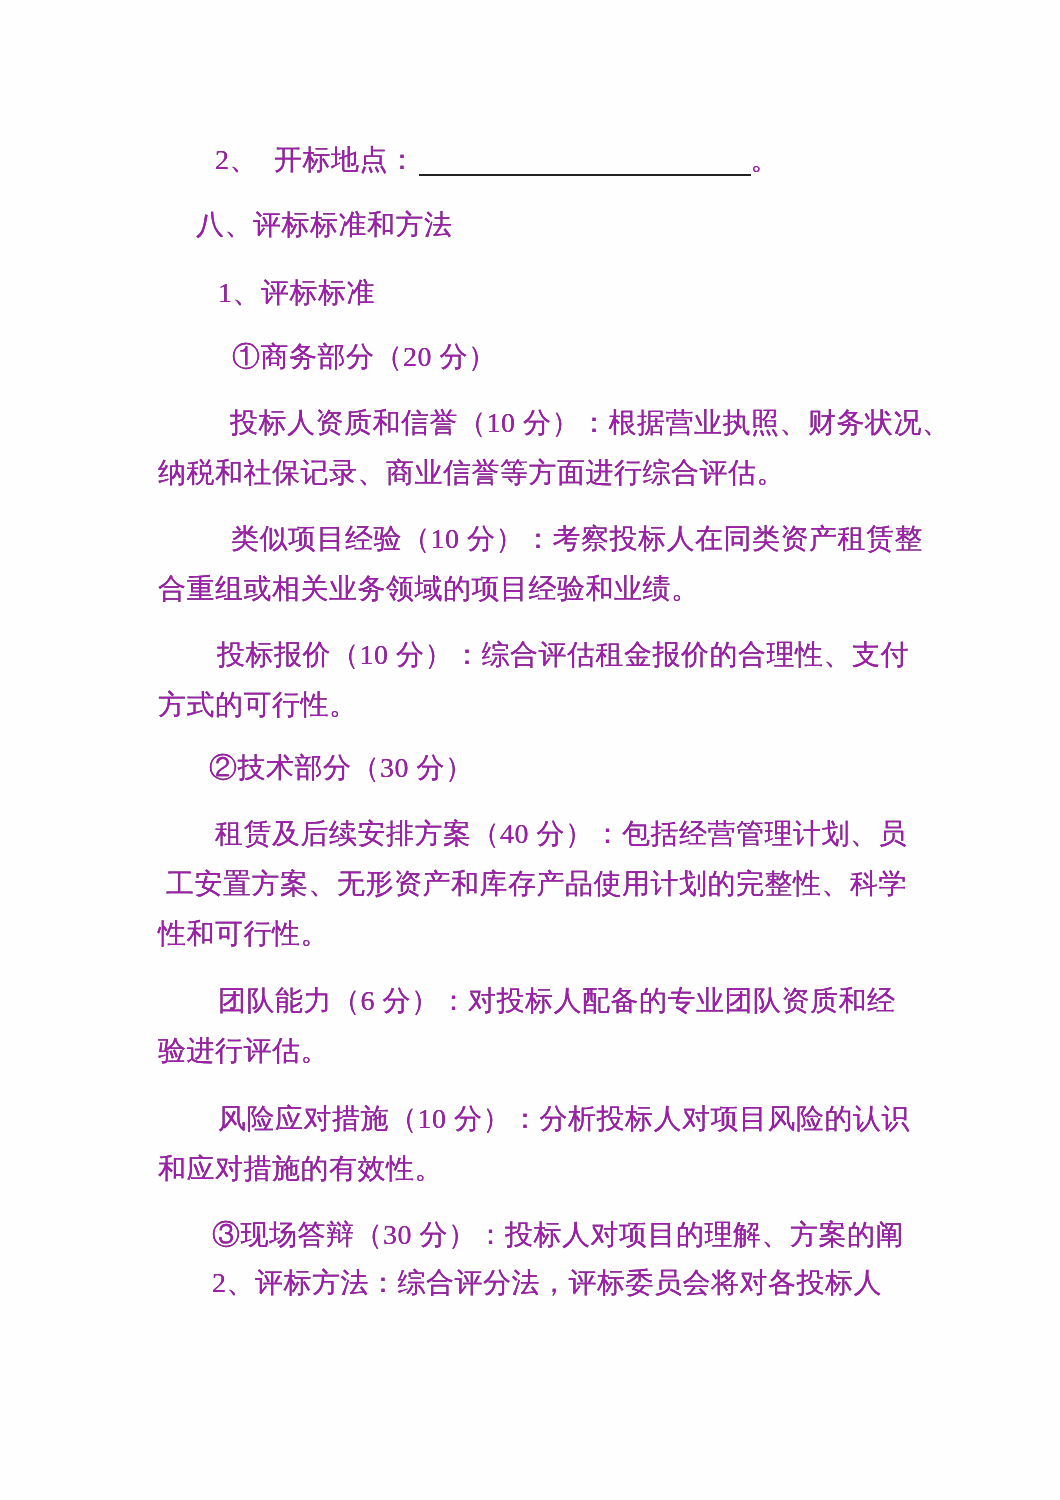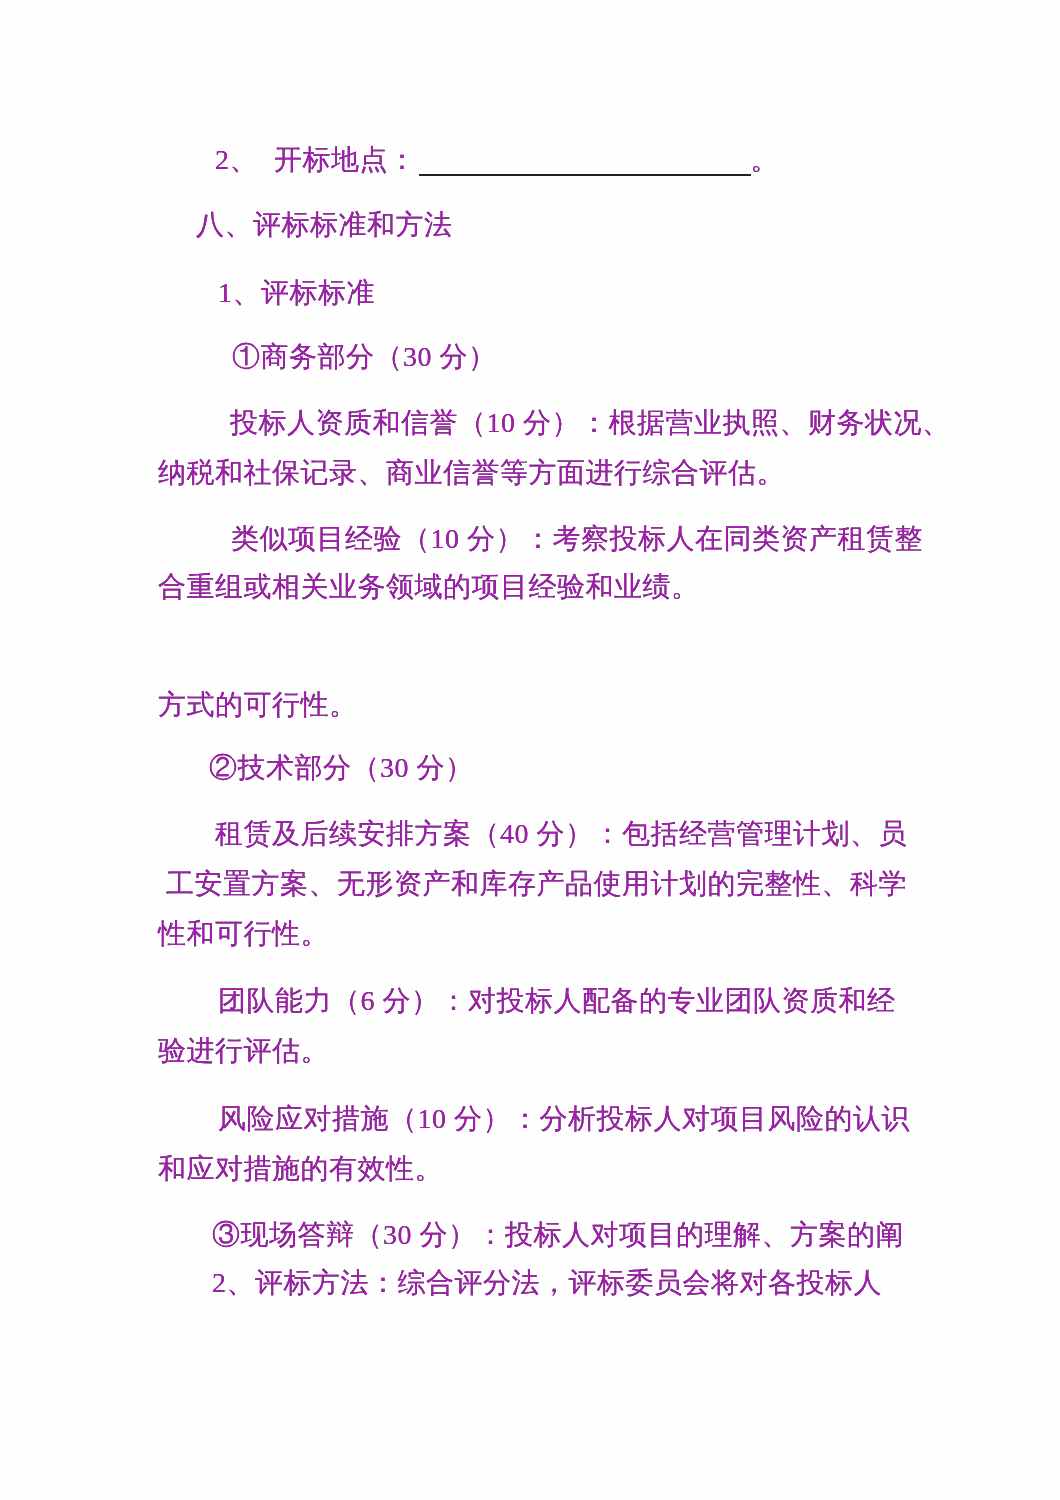--- a/index.html
+++ b/index.html
@@ -27,21 +27,21 @@
     text-shadow: 0 0 0.5px rgba(20,20,20,0.85);
   }
   
   .pos-1  { left: 215px; top: 143px; }
   .pos-2  { left: 162px; top: 208px; margin-left: 34px; }
   .pos-3  { left: 218px; top: 276px; }
   .pos-4  { left: 232px; top: 340px; }
   .pos-5  { left: 230px; top: 406px; }
   .pos-6  { left: 158px; top: 456px; text-align: right; }
   .pos-7  { left: 231px; top: 522px; }
-  .pos-8  { left: 158px; top: 572px; font-family: Liberation Mono, monospace; }
+  .pos-8  { left: 158px; top: 572px; }
   .pos-9  { left: 217px; top: 638px; }
   .pos-10 { left: 158px; top: 688px; }
   .pos-11 { left: 209px; top: 751px; }
   .pos-12 { left: 215px; top: 817px; }
   .pos-13 { left: 158px; top: 867px; margin-left: 8px; }
   .pos-14 { left: 158px; top: 917px; }
   .pos-15 { left: 218px; top: 984px; }
   .pos-16 { left: 158px; top: 1034px; }
   .pos-17 { left: 218px; top: 1102px; }
   .pos-18 { left: 158px; top: 1152px; }
@@ -65,28 +65,29 @@
 <div class="page">
 
   <div class="ln pos-1">
     <span>2、</span><span class="label-gap">开标地点：</span><span class="blank-underline"></span><span>。</span>
   </div>
 
   <div class="ln pos-2">八、评标标准和方法</div>
 
   <div class="ln pos-3">1、评标标准</div>
 
-  <div class="ln pos-4">①商务部分（30 分）</div>
+  <div class="ln pos-4">①商务部分（20 分）</div>
 
   <div class="ln pos-5">投标人资质和信誉（10 分）：根据营业执照、财务状况、</div>
   <div class="ln pos-6">纳税和社保记录、商业信誉等方面进行综合评估。</div>
 
   <div class="ln pos-7">类似项目经验（10 分）：考察投标人在同类资产租赁整</div>
   <div class="ln pos-8">合重组或相关业务领域的项目经验和业绩。</div>
 
+  <div class="ln pos-9">投标报价（10 分）：综合评估租金报价的合理性、支付</div>
   <div class="ln pos-10">方式的可行性。</div>
 
   <div class="ln pos-11">②技术部分（30 分）</div>
 
   <div class="ln pos-12">租赁及后续安排方案（40 分）：包括经营管理计划、员</div>
   <div class="ln pos-13">工安置方案、无形资产和库存产品使用计划的完整性、科学</div>
   <div class="ln pos-14">性和可行性。</div>
 
   <div class="ln pos-15">团队能力（6 分）：对投标人配备的专业团队资质和经</div>
   <div class="ln pos-16">验进行评估。</div>

